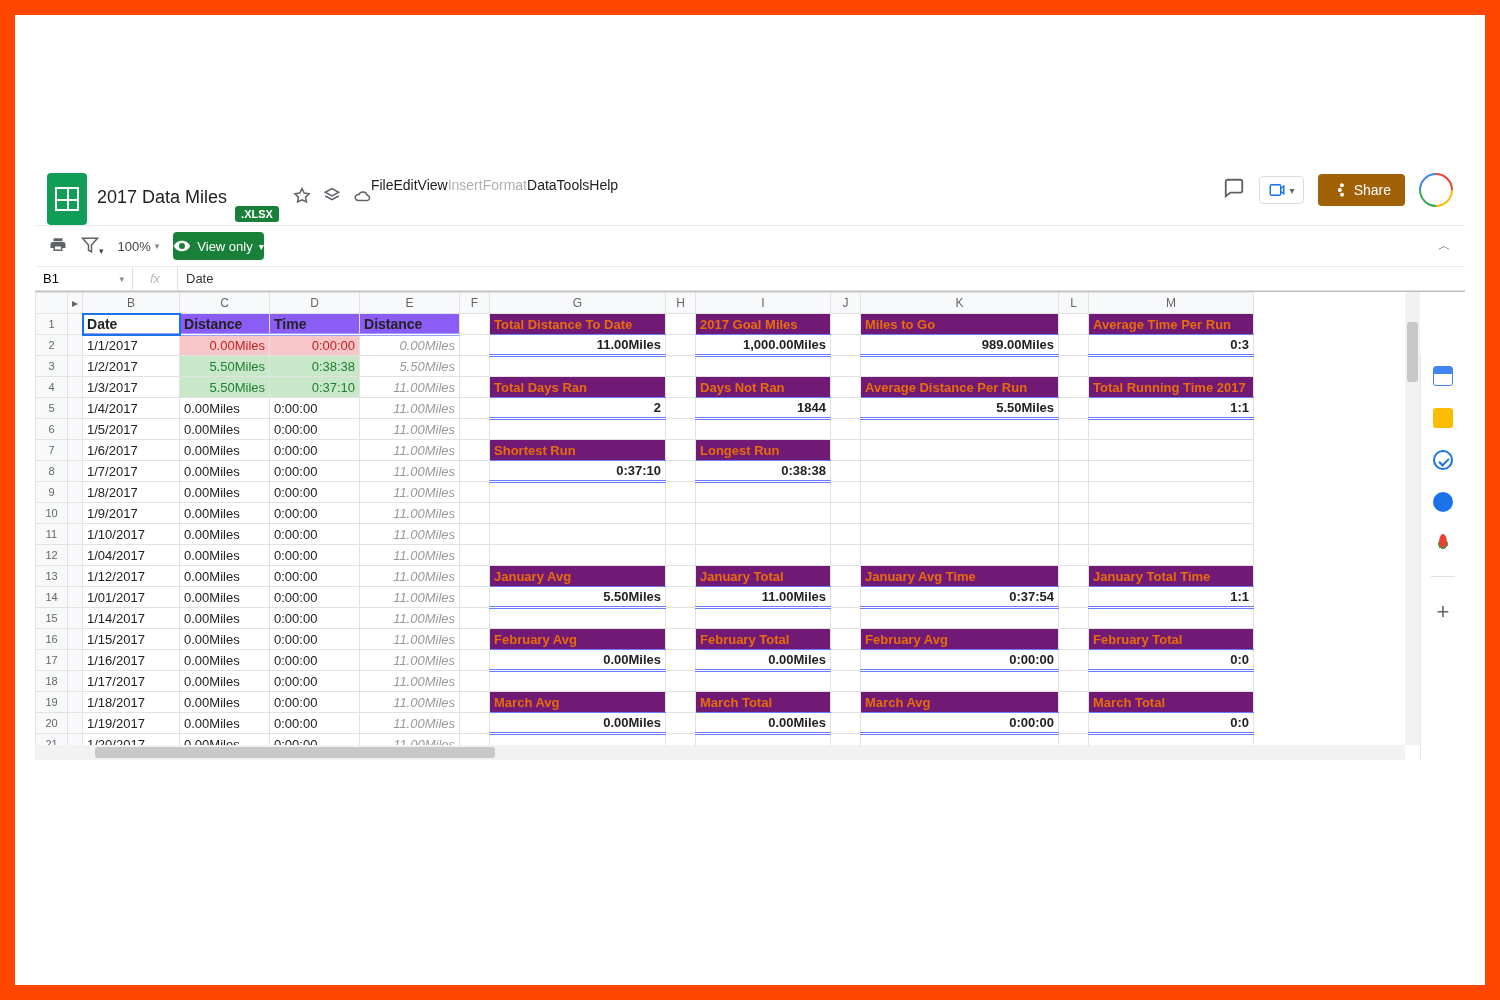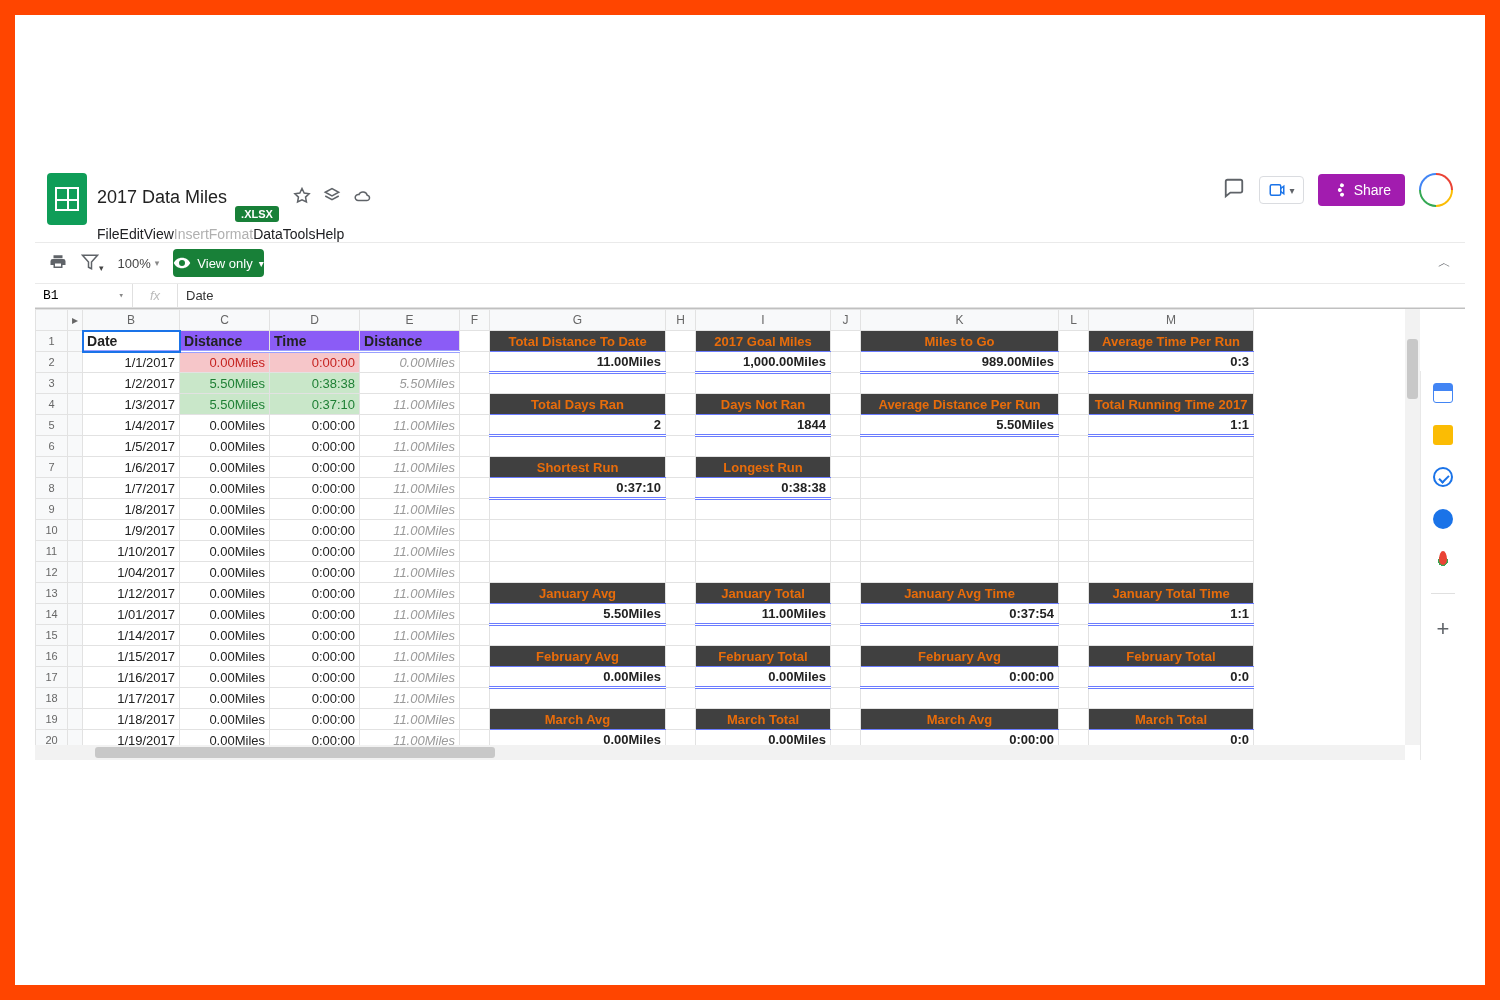--- a/index.html
+++ b/index.html
@@ -47,42 +47,42 @@
     content:"";
     position:absolute;
     left:8px; right:8px; top:14px; bottom:14px;
     border:2px solid #fff;
   }
   .sheets-logo .hline, .sheets-logo .vline{
     position:absolute; background:#fff;
   }
   .sheets-logo .hline{left:8px; right:8px; height:2px; top:50%;}
   .sheets-logo .vline{top:14px; bottom:14px; width:2px; left:50%;}
-  .title-group { display:flex; flex-direction:column; }
+  .title-group { display:flex; }
   .title-row { display:flex; align-items:center; gap:8px; }
   .doc-title { font-size:18px; color:#222; }
   .xlsx-badge{
     background:#188038; color:#fff; font-size:11px; font-weight:600;
     padding:2px 6px; border-radius:3px;margin-top:33px;
   }
   .title-icons{ display:flex; gap:12px; color:#5f6368; margin-left:6px;}
   .title-icons svg{width:18px;height:18px;}
   .menubar{ display:flex; gap:0; font-size:14px; color:#202124; margin-top:4px;}
   .menubar .muted{color:#b0b0b0;}
   .titlebar-right{
     margin-left:auto; display:flex; align-items:center; gap:14px;
   }
   .comment-icon svg{width:22px;height:22px;color:#5f6368;}
   .meet-btn{
     border:1px solid #dadce0; border-radius:4px; padding:4px 8px;
     display:flex; align-items:center; gap:4px; color:#1a73e8;
   }
   .meet-btn .caret{font-size:10px; color:#5f6368;}
   .share-btn{
-    background:#a21caf; color:#fff; border-radius:4px;
+    background:#a16207; color:#fff; border-radius:4px;
     padding:8px 14px; font-size:14px; font-weight:500;
     display:flex; align-items:center; gap:6px;text-align:center;
   }
   .avatar{
     width:34px;height:34px;border-radius:50%;
     background: conic-gradient(#ea4335 0 90deg,#fbbc04 90deg 180deg,#34a853 180deg 270deg,#4285f4 270deg 360deg);
     padding:2px;
   }
   .avatar-inner{width:100%;height:100%;border-radius:50%;background:#fff;}
 
@@ -105,21 +105,21 @@
   .toolbar .chev-up{margin-left:auto;color:#5f6368;}
 
   
   .fxbar{
     display:flex;align-items:center;
     border-bottom:1px solid #e0e0e0;
     font-size:13px;
   }
   .namebox{
     width:98px; padding:4px 8px; border-right:1px solid #e0e0e0;
-    display:flex;justify-content:space-between;align-items:center;font-family:Liberation Mono, monospace;
+    display:flex;justify-content:space-between;align-items:center;
   }
   .namebox .caret{font-size:9px;color:#888;}
   .fx-label{width:45px;text-align:center;color:#bbb;font-style:italic;border-right:1px solid #e0e0e0;padding:4px 0;}
   .fx-value{padding:4px 8px;color:#333;}
 
   
   .sheet-area{
     position:relative; flex:1 1 auto; overflow:hidden;
     border-top:1px solid #c0c0c0;
   }
@@ -150,28 +150,28 @@
   
   td.sel-cell{outline:2px solid #1a73e8;outline-offset:-1px;background:#fff;}
 
   
   .hdr-cell{
     background:#8b5cf6;font-weight:700;font-size:14px;text-align:left;
     border-bottom:3px double #9aa0ff !important;
   }
   
   .stat-label{
-    background:#404040;color:#e86c0a;font-weight:700;font-size:13px;text-align:center;
+    background:#701a75;color:#e86c0a;font-weight:700;font-size:13px;text-align:left;
     border-bottom:1px solid #6b7cff !important;
   }
   .stat-value{
     font-weight:700;text-align:right;font-size:13px;
     border-bottom:3px double #6b7cff !important;
   }
-  .right{text-align:right;margin-left:36px;}
+  .right{margin-left:36px;}
   .grayital{color:#9a9a9a;font-style:italic;text-align:right;}
   .redcell{background:#f6c6c9;color:#c5221f;font-weight:500;text-align:right;}
   .greencell{background:#c9e7c9;color:#1e7f34;font-weight:500;text-align:right;}
 
   
   .sidepanel{
     position:absolute; top:62px; right:0; bottom:0; width:45px;
     border-left:1px solid #e8e8e8;
     display:flex;flex-direction:column;align-items:center;gap:22px;
     padding-top:12px;

